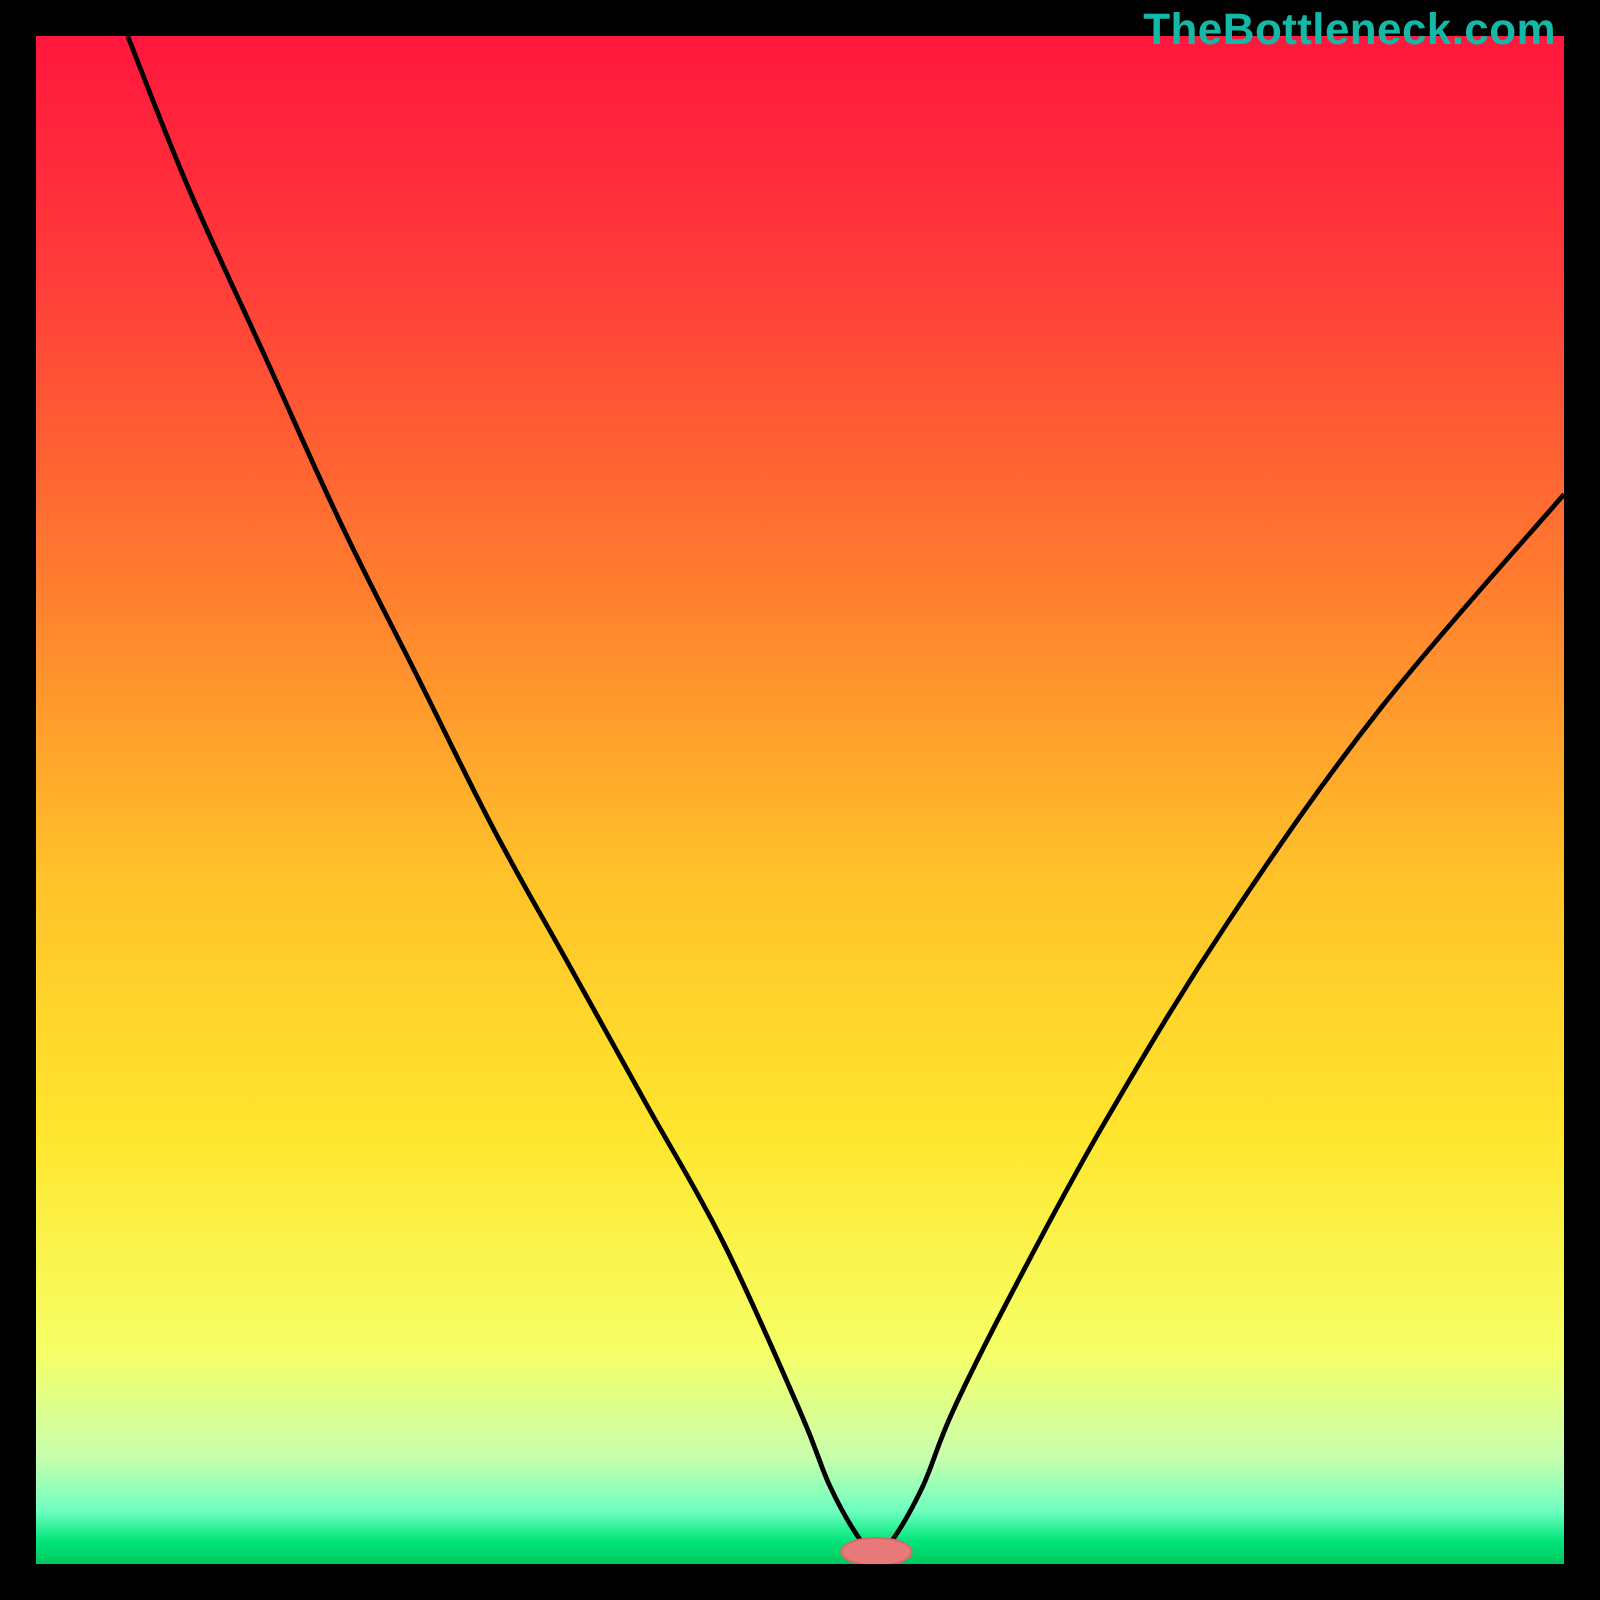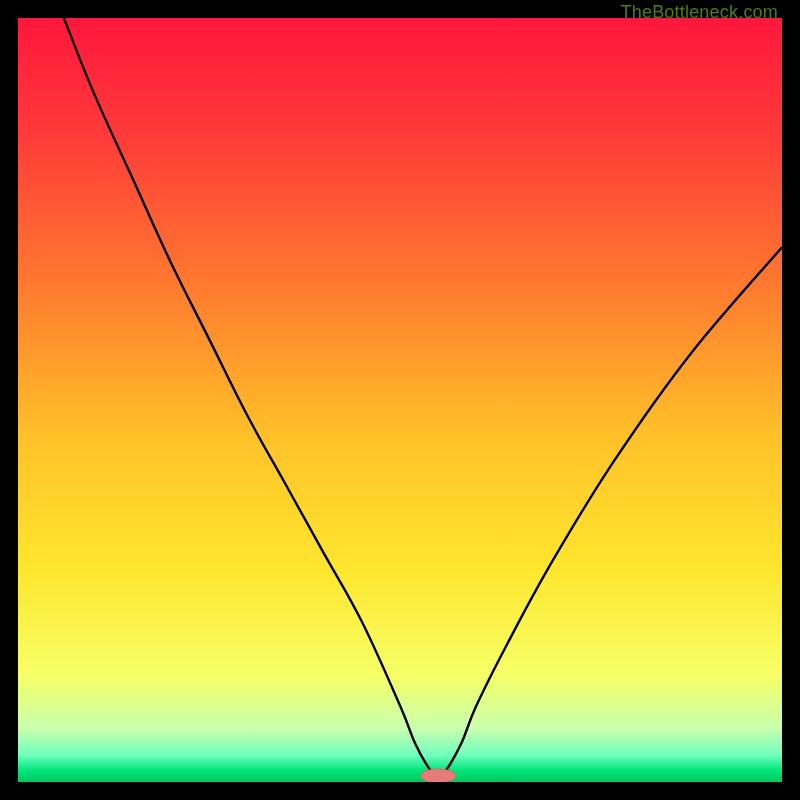--- a/index.html
+++ b/index.html
@@ -23,23 +23,23 @@
     position: absolute;
     left: 0;
     top: 0;
     width: 764px;
     height: 764px;
   }
   .watermark {
     position: absolute;
     top: 2px;
     right: 22px;
-    color: #4d7c0f;
-    font-size: 18px;
-    font-weight: 400;
+    color: #14b8a6;
+    font-size: 22px;
+    font-weight: 700;
     letter-spacing: 0.2px;
     user-select: none;
   }
 </style>
 </head>
 <body>
 
 <div class="frame">
   <svg class="plot" viewBox="0 0 764 764" preserveAspectRatio="none">
     <defs>

